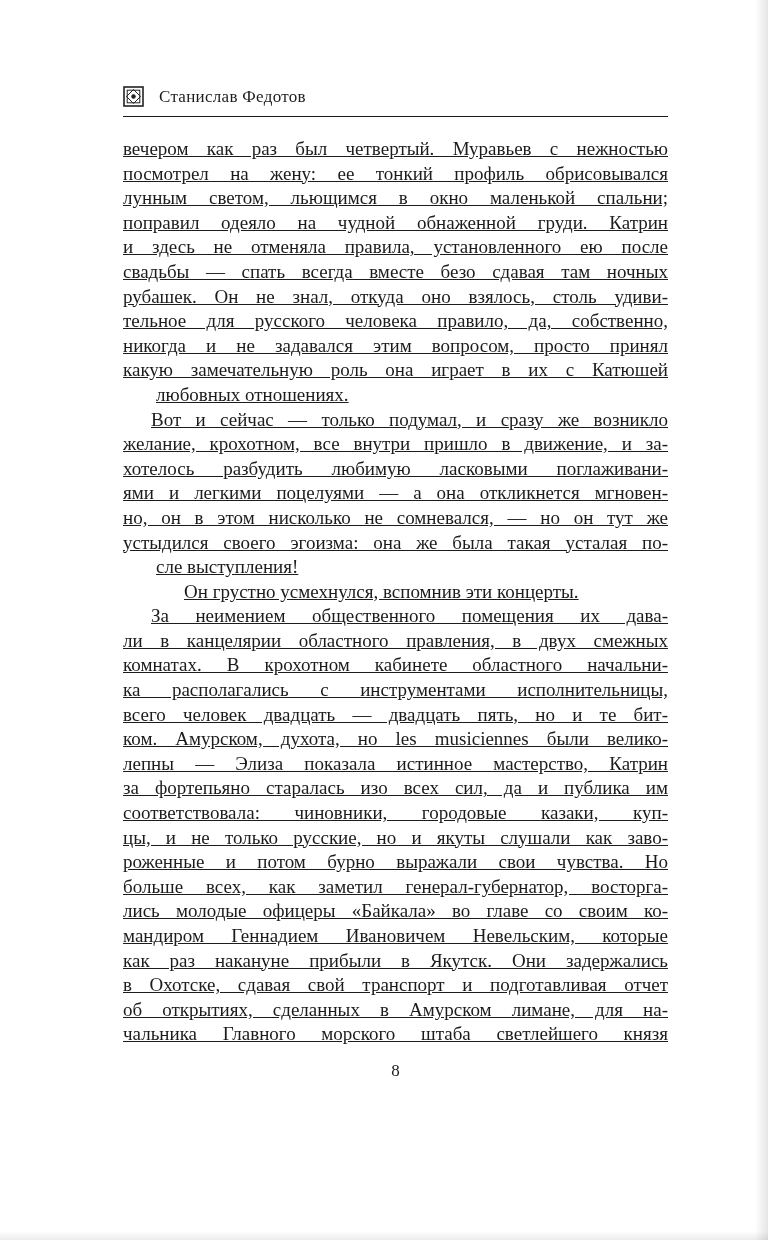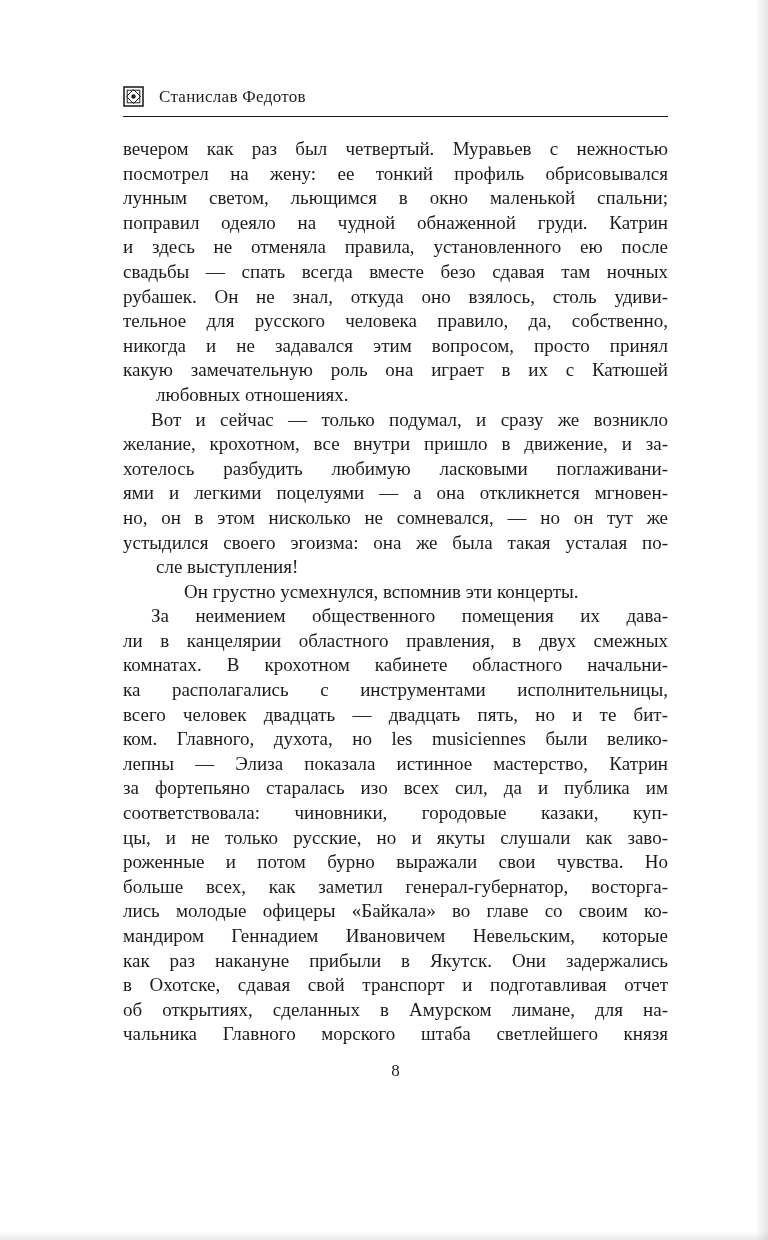--- a/index.html
+++ b/index.html
@@ -35,20 +35,21 @@
   }
   .header-rule {
     height: 1px;
     background: #1a1a1a;
     margin-top: 9px;
   }
   .text-block {
     margin-top: 20px;
     font-size: 19px;
     line-height: 24.6px;
+    text-decoration: underline;
   }
   .line {
     text-align: justify;
     text-align-last: justify;
   }
   .line.flush {
     text-align-last: left;
     margin-left: 33px;
   }
   .line.indent {
@@ -111,21 +112,21 @@
       <div class="line">ями и легкими поцелуями — а она откликнется мгновен-</div>
       <div class="line">но, он в этом нисколько не сомневался, — но он тут же</div>
       <div class="line">устыдился своего эгоизма: она же была такая усталая по-</div>
       <div class="line flush">сле выступления!</div>
       <div class="line indent flush">Он грустно усмехнулся, вспомнив эти концерты.</div>
       <div class="line indent">За неимением общественного помещения их дава-</div>
       <div class="line">ли в канцелярии областного правления, в двух смежных</div>
       <div class="line">комнатах. В крохотном кабинете областного начальни-</div>
       <div class="line">ка располагались с инструментами исполнительницы,</div>
       <div class="line">всего человек двадцать — двадцать пять, но и те бит-</div>
-      <div class="line">ком. Главного, духота, но les musiciennes были велико-</div>
+      <div class="line">ком. Амурском, духота, но les musiciennes были велико-</div>
       <div class="line">лепны — Элиза показала истинное мастерство, Катрин</div>
       <div class="line">за фортепьяно старалась изо всех сил, да и публика им</div>
       <div class="line">соответствовала: чиновники, городовые казаки, куп-</div>
       <div class="line">цы, и не только русские, но и якуты слушали как заво-</div>
       <div class="line">роженные и потом бурно выражали свои чувства. Но</div>
       <div class="line">больше всех, как заметил генерал-губернатор, восторга-</div>
       <div class="line">лись молодые офицеры «Байкала» во главе со своим ко-</div>
       <div class="line">мандиром Геннадием Ивановичем Невельским, которые</div>
       <div class="line">как раз накануне прибыли в Якутск. Они задержались</div>
       <div class="line">в Охотске, сдавая свой транспорт и подготавливая отчет</div>

